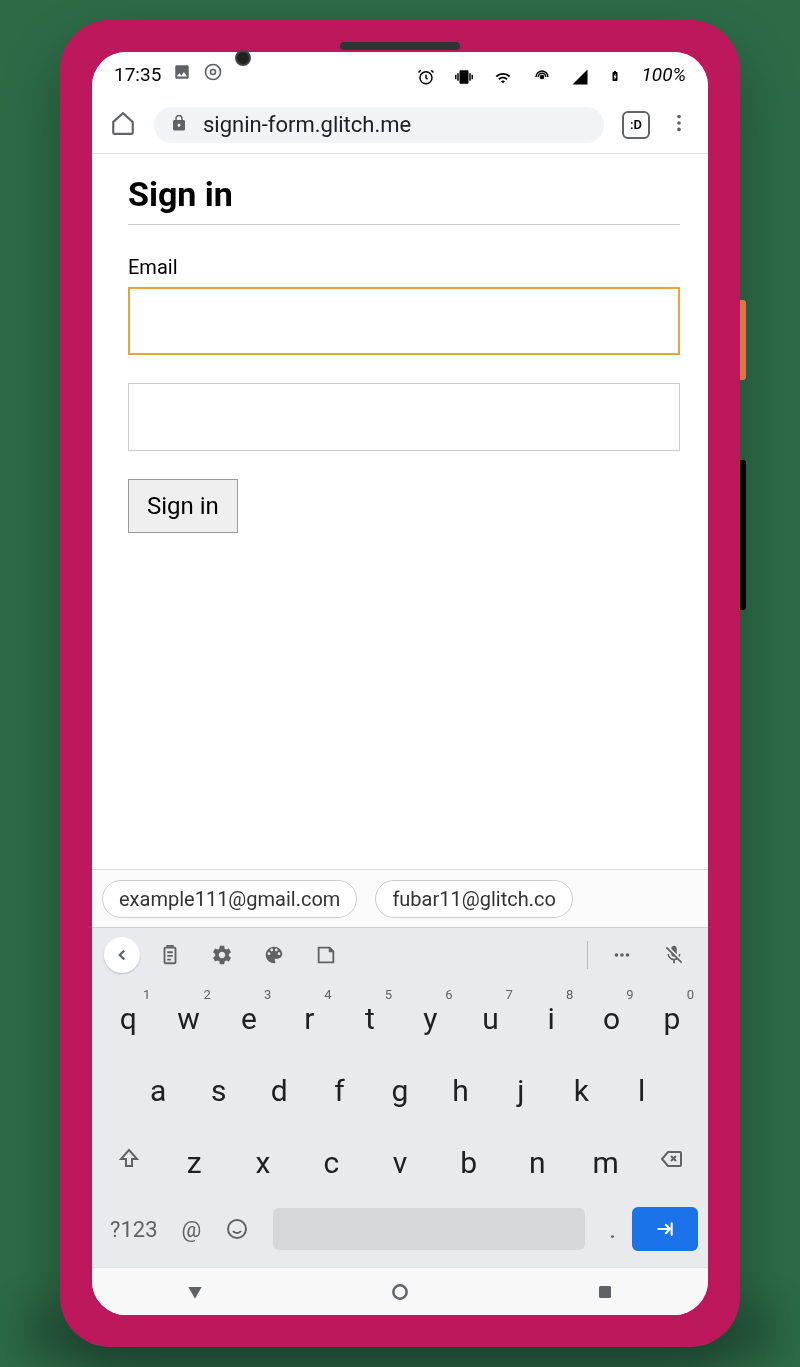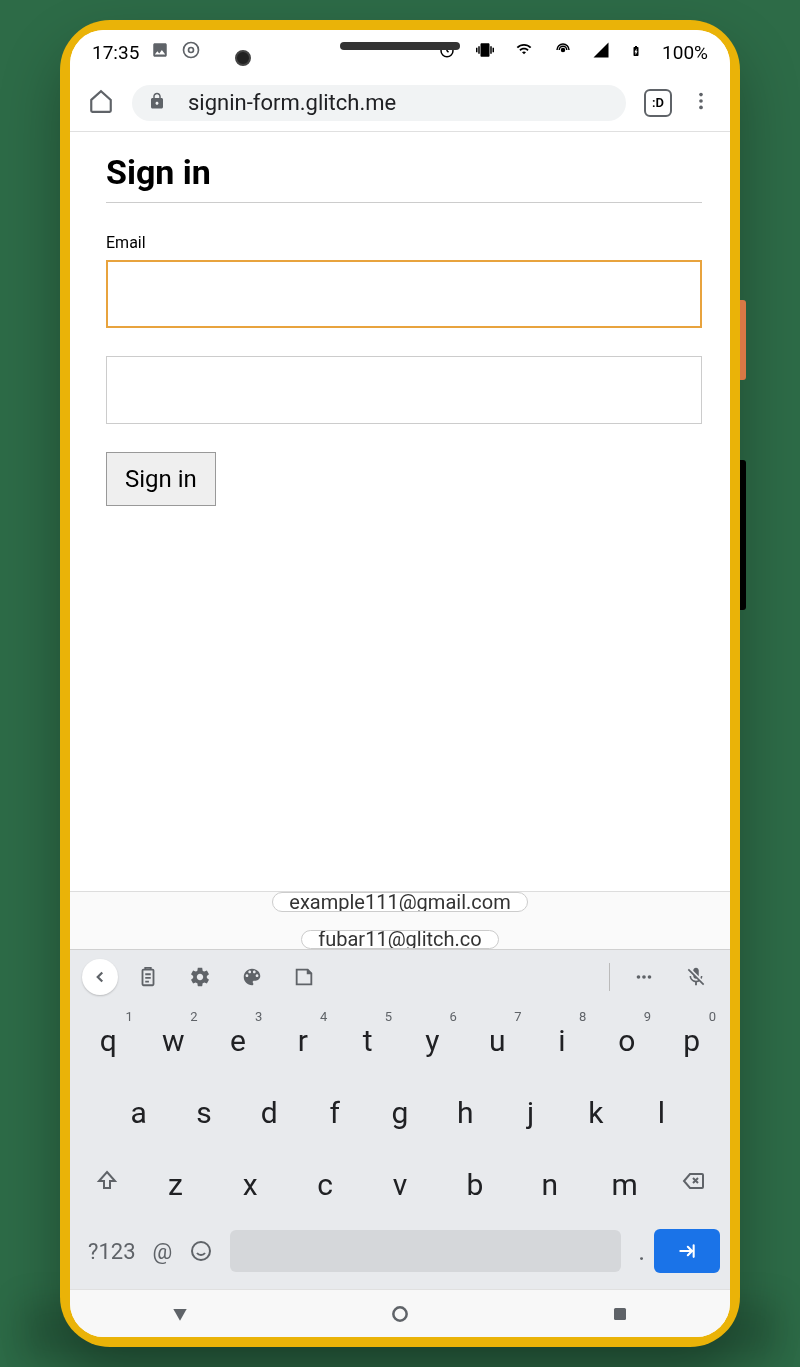--- a/index.html
+++ b/index.html
@@ -13,23 +13,23 @@
       width: 800px;
       height: 1367px;
       display: flex;
       justify-content: center;
       align-items: flex-start;
       padding-top: 20px;
     }
     .phone-frame {
       width: 680px;
       height: 1327px;
-      background: #eab308;
+      background: #be185d;
       border-radius: 50px;
-      padding: 10px;
+      padding: 32px;
       position: relative;
       box-shadow: 0 30px 60px rgba(0,0,0,0.3);
     }
     .phone-notch {
       position: absolute;
       top: 22px;
       left: 50%;
       transform: translateX(-50%);
       width: 120px;
       height: 8px;
@@ -84,22 +84,23 @@
       font-weight: 400;
       color: #000;
     }
     .status-left {
       display: flex;
       align-items: center;
       gap: 12px;
     }
     .status-right {
       display: flex;
-      align-items: flex-start;
+      align-items: flex-end;
       gap: 20px;
+      font-style: italic;
     }
     .status-icons svg {
       display: block;
     }
     .browser-bar {
       height: 58px;
       background: #fff;
       display: flex;
       align-items: center;
       padding: 0 18px;
@@ -107,21 +108,21 @@
       border-bottom: 1px solid #e0e0e0;
     }
     .url-pill {
       flex: 1;
       height: 36px;
       background: #f1f3f4;
       border-radius: 21px;
       display: flex;
       align-items: center;
       padding: 0 16px;
-      gap: 22px;
+      gap: 15px;
       font-size: 22px;
       color: #202124;
     }
     .tab-count {
       width: 28px;
       height: 28px;
       border: 2px solid #5f6368;
       border-radius: 6px;
       display: flex;
       align-items: center;
@@ -138,21 +139,21 @@
     }
     .page-title {
       font-size: 34px;
       font-weight: 700;
       color: #000;
       padding-bottom: 10px;
       border-bottom: 1px solid #ccc;
       margin-bottom: 30px;
     }
     .form-label {
-      font-size: 16px;
+      font-size: 20px;
       color: #000;
       margin-bottom: 8px;
       display: block;
     }
     .form-input {
       width: 100%;
       height: 68px;
       border: 1px solid #ccc;
       font-size: 20px;
       padding: 0 10px;
@@ -171,21 +172,20 @@
       cursor: pointer;
     }
     .suggestion-bar {
       height: 58px;
       background: #fafafa;
       border-top: 1px solid #ddd;
       display: flex;
       align-items: center;
       padding: 0 10px;
       gap: 18px;
-      flex-direction: column;
     }
     .suggestion-pill {
       height: 38px;
       background: #fff;
       border: 1px solid #ccc;
       border-radius: 19px;
       display: flex;
       align-items: center;
       padding: 0 16px;
       font-size: 20px;
@@ -262,21 +262,21 @@
       height: 52px;
       display: flex;
       align-items: center;
       justify-content: center;
       font-size: 22px;
       color: #5f6368;
     }
     .kb-bottom-row {
       display: flex;
       align-items: center;
-      gap: 1px;
+      gap: 8px;
       padding: 0 4px;
     }
     .kb-sym {
       font-size: 22px;
       color: #5f6368;
       padding: 0 8px;
       height: 48px;
       display: flex;
       align-items: center;
     }

